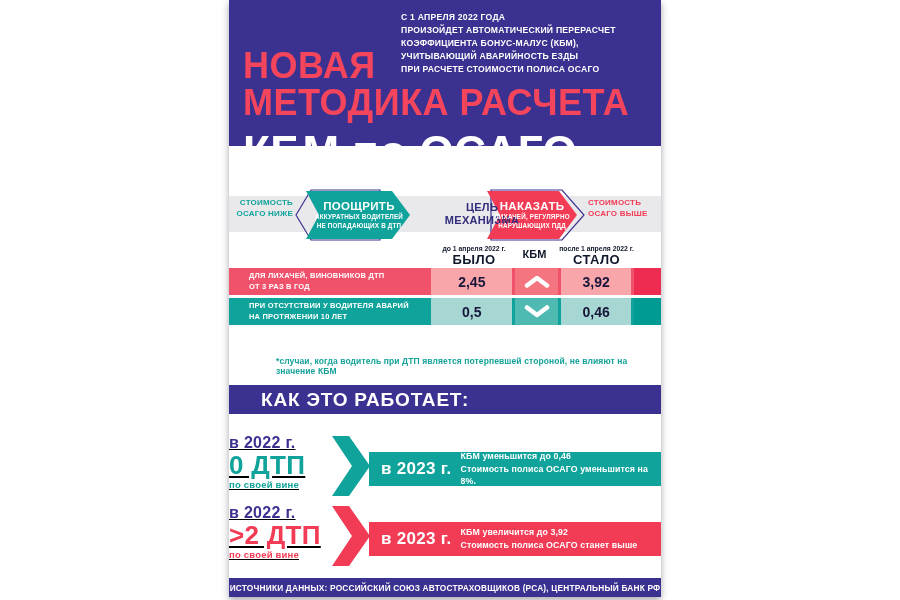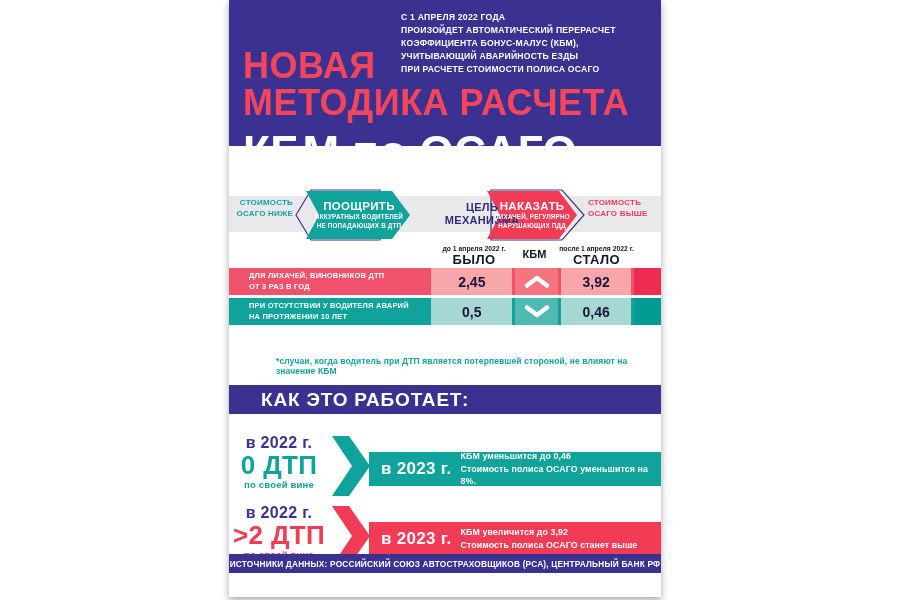--- a/index.html
+++ b/index.html
@@ -51,33 +51,33 @@
   .tend{width:28px;}
   .red .tend{background:#ee2b50;}
   .teal .tend{background:#009b92;}
   .tval2{width:73px;}
   .footnote{position:absolute;left:47px;top:356px;width:360px;color:#14a29a;font-size:8.5px;font-weight:700;letter-spacing:.1px;}
   
   .howband{position:absolute;left:0;top:385px;width:432px;height:29px;background:#3b3190;color:#fff;font-size:19px;font-weight:800;letter-spacing:.8px;line-height:29px;padding-left:32px;box-sizing:border-box;}
   .example{position:absolute;left:0;width:432px;height:64px;}
   .ex1{top:435px;}
   .ex2{top:505px;}
-  .ex-left{position:absolute;left:0;top:0;width:100px;text-align:center;line-height:1;}
+  .ex-left{position:absolute;left:0;top:0;width:100px;text-align:left;line-height:1;text-decoration:underline;}
   .ex-year{font-size:16px;font-weight:800;color:#3b3190;letter-spacing:.3px;}
   .ex-acc{font-size:26px;font-weight:800;letter-spacing:.3px;margin-top:1px;}
   .ex-fault{font-size:9.5px;font-weight:800;margin-top:2px;letter-spacing:.2px;}
   .teal-t{color:#10a39b;} .red-t{color:#f23b55;}
   .ex-chev{position:absolute;left:103px;top:1px;}
   .ex-bar{position:absolute;left:140px;top:17px;width:292px;height:34px;display:flex;align-items:center;color:#fff;}
   .ex1 .ex-bar{background:#10a39b;}
   .ex2 .ex-bar{background:#f23b55;}
   .ex-bar .by{font-size:17px;font-weight:800;margin-left:12px;white-space:nowrap;letter-spacing:.3px;}
   .ex-bar .bd{font-size:8.8px;font-weight:700;line-height:1.45;margin-left:9px;letter-spacing:.1px;}
   
-  .footer{position:absolute;left:0;top:554px;width:432px;height:19px;background:#3b3190;color:#fff;font-size:8.3px;font-weight:700;letter-spacing:.2px;display:flex;align-items:center;justify-content:center;white-space:nowrap;}
+  .footer{position:absolute;left:0;top:578px;width:432px;height:19px;background:#3b3190;color:#fff;font-size:8.3px;font-weight:700;letter-spacing:.2px;display:flex;align-items:center;justify-content:center;white-space:nowrap;}
 </style>
 </head>
 <body>
 
 <div class="card">
 
   <div class="hdr">
     <div class="intro">С 1 АПРЕЛЯ 2022 ГОДА
 ПРОИЗОЙДЕТ АВТОМАТИЧЕСКИЙ ПЕРЕРАСЧЕТ
 КОЭФФИЦИЕНТА БОНУС-МАЛУС (КБМ),

